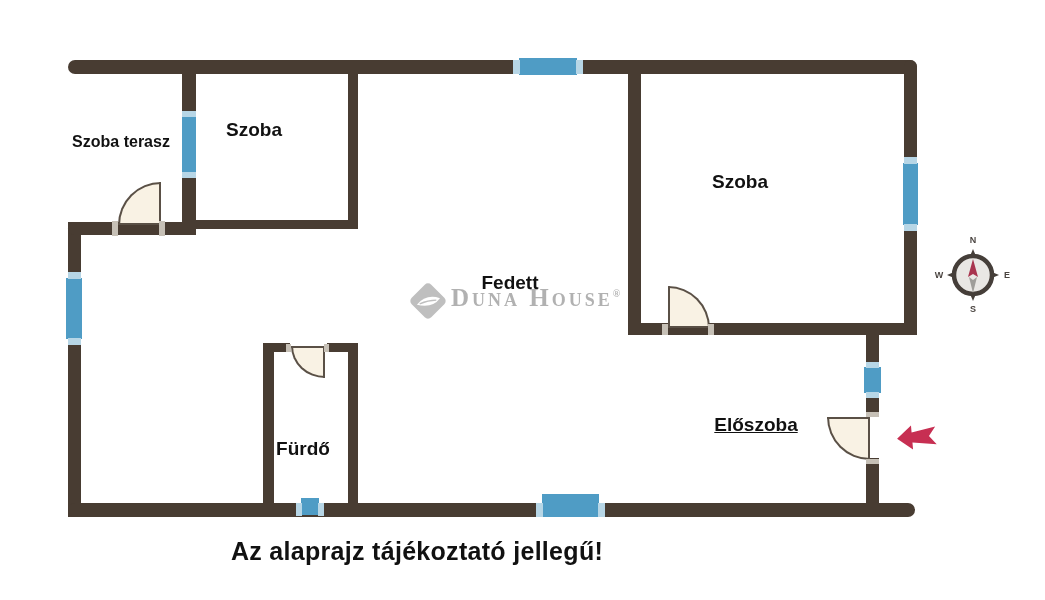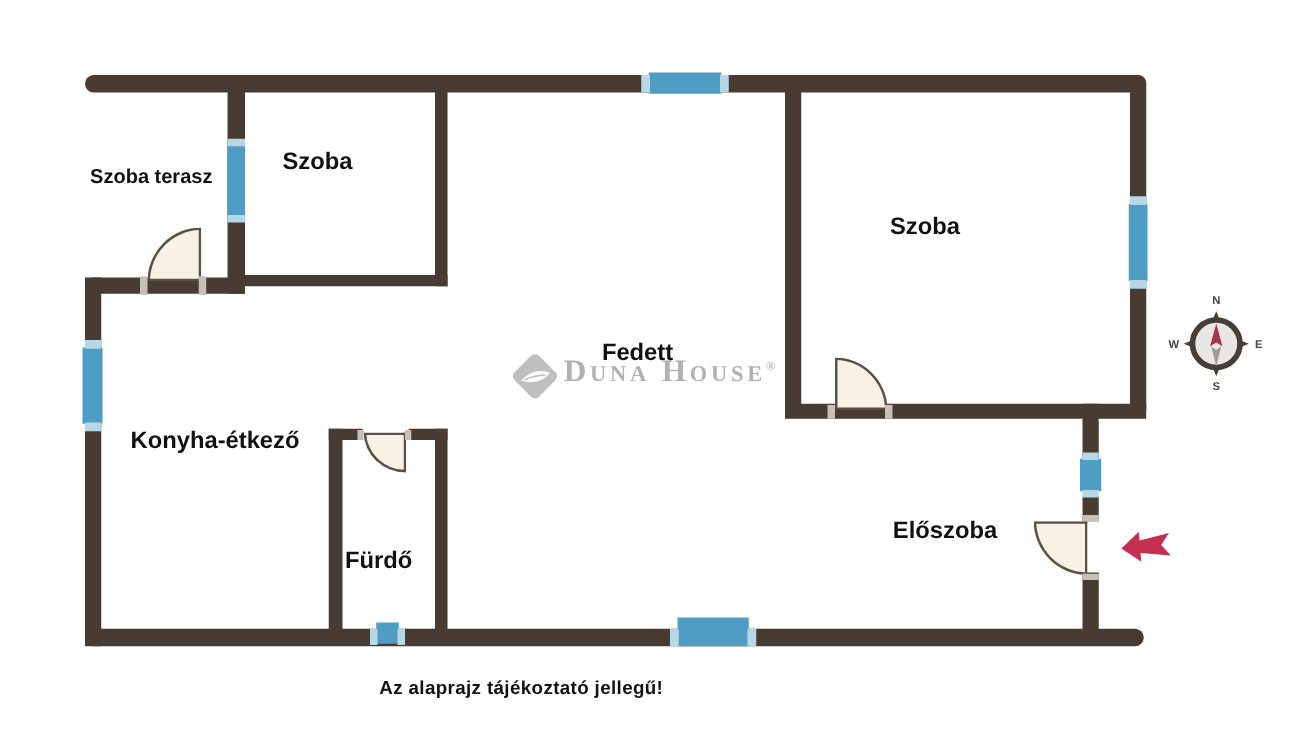--- a/index.html
+++ b/index.html
@@ -15,21 +15,21 @@
   .rounded{border-radius:7px;}
   .rleft{border-radius:7px 0 0 7px;}
   .window{position:absolute;background:var(--window);z-index:3;}
   .wincap{position:absolute;background:var(--window-cap);z-index:3;}
   .jamb{position:absolute;background:var(--jamb);z-index:3;}
   .door{position:absolute;background:var(--door-fill);border:2px solid var(--door-stroke);
         box-sizing:border-box;z-index:2;}
   .label{position:absolute;transform:translate(-50%,-50%);font-weight:bold;color:var(--text);
          white-space:nowrap;z-index:4;}
   .caption{position:absolute;transform:translate(-50%,-50%);font-weight:bold;color:var(--text);
-         font-size:15px;letter-spacing:.3px;z-index:4;}
+         font-size:25px;letter-spacing:.3px;z-index:4;}
   .wm-brand{position:absolute;left:451px;top:284px;z-index:1;color:var(--watermark);opacity:.8;
          font-family:"Liberation Serif",serif;font-variant:small-caps;font-weight:bold;
          font-size:25px;letter-spacing:3px;white-space:nowrap;}
   .wm-brand sup{font-size:10px;}
   .wm-secondary{position:absolute;left:436px;top:297px;z-index:1;color:var(--watermark-light);
          opacity:.55;font-size:26px;letter-spacing:1px;white-space:nowrap;}
   .svgabs{position:absolute;z-index:4;}
   .wm-logo{position:absolute;left:404px;top:277px;z-index:1;opacity:.85;}
 </style>
 </head>
@@ -106,23 +106,22 @@
   <div class="door" style="left:668px;top:286px;width:42px;height:42px;border-top-right-radius:100%;"></div>
 
   <div class="jamb" style="left:866px;top:412px;width:13px;height:5px;"></div>
   <div class="jamb" style="left:866px;top:459px;width:13px;height:5px;"></div>
   <div class="door" style="left:827px;top:417px;width:43px;height:43px;border-bottom-left-radius:100%;"></div>
 
   <div class="label" style="left:121px;top:142px;font-size:16px;">Szoba terasz</div>
   <div class="label" style="left:254px;top:130px;font-size:19px;">Szoba</div>
   <div class="label" style="left:740px;top:182px;font-size:19px;">Szoba</div>
   <div class="label" style="left:510px;top:283px;font-size:19px;">Fedett</div>
-  <div class="label" style="left:172px;top:353px;font-size:19px;">Konyha-étkező</div>
   <div class="label" style="left:303px;top:449px;font-size:19px;">Fürdő</div>
-  <div class="label" style="left:756px;top:425px;font-size:19px;">Előszoba</div>
+  <div class="label" style="left:756px;top:425px;font-size:19px;text-decoration:underline;">Előszoba</div>
 
   <div class="caption" style="left:417px;top:551px;">Az alaprajz tájékoztató jellegű!</div>
 
   <svg class="svgabs" style="left:896px;top:422px;transform:rotate(-5deg);" width="42" height="30" viewBox="0 0 42 30">
     <polygon points="1,15 16,3 16,10 40,6 33,15 40,24 16,20 16,27" style="fill:var(--arrow)"></polygon>
   </svg>
 
   <svg class="svgabs" style="left:931px;top:234px;" width="84" height="82" viewBox="0 0 84 82">
     <g style="fill:#453e39">
       <polygon points="42,15 47,27 42,31 37,27"></polygon>

